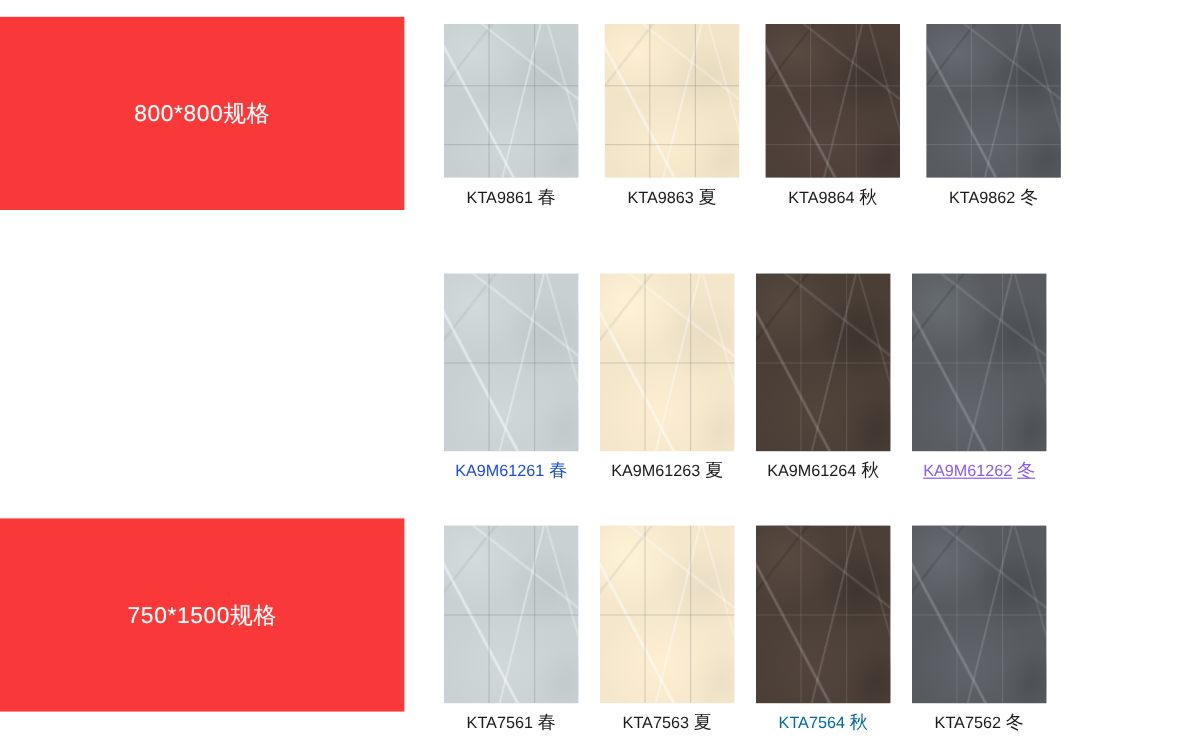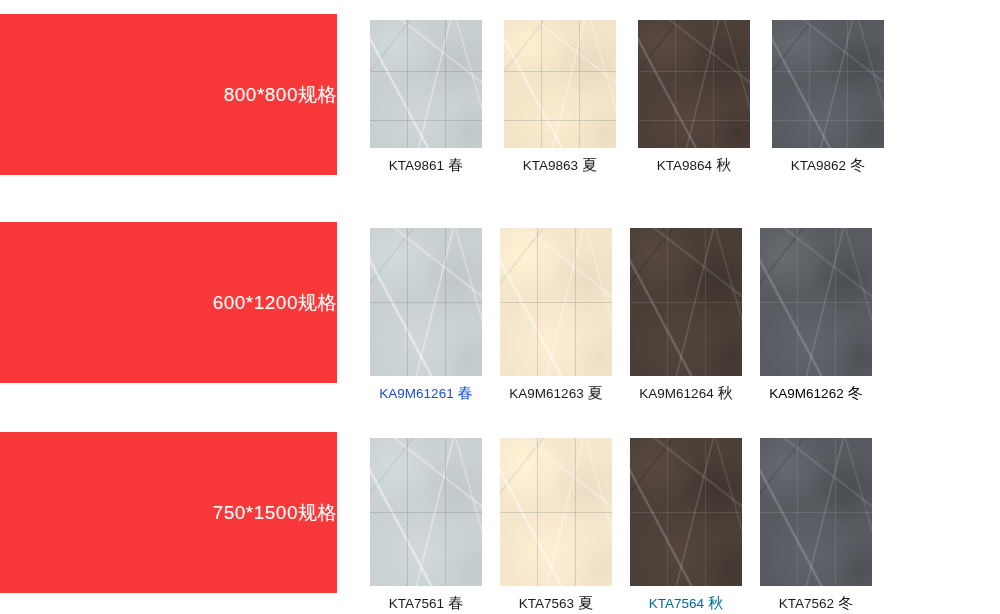--- a/index.html
+++ b/index.html
@@ -11,21 +11,21 @@
     position:relative;
   }
   .page{position:relative;width:1000px;height:614px;}
 
   
   .banner{
     position:absolute;
     left:0;
     display:flex;
     align-items:center;
-    justify-content:flex-end;
+    justify-content:center;
     color:#ffffff;
     font-size:19px;
     letter-spacing:.5px;
     box-sizing:border-box;
   }
   .banner .btxt{
     display:block;
     text-shadow:0 0 1px rgba(255,255,255,.35);
   }
   #banner-0{top:14px;  width:337px;height:161px;}
@@ -74,23 +74,20 @@
   .caption .season{font-size:15px;margin-left:4px;}
 </style>
 </head>
 <body style="background: rgb(255, 255, 255);">
 
 <div class="page">
 
   <div class="banner" id="banner-0" style="background: rgb(249, 57, 57); color: rgb(255, 255, 255);">
     <span class="btxt">800*800规格</span>
   </div>
-  <div class="banner" id="banner-1" style="background: rgb(249, 57, 57); color: rgb(255, 255, 255);">
-    <span class="btxt">600*1200规格</span>
-  </div>
   <div class="banner" id="banner-2" style="background: rgb(249, 57, 57); color: rgb(255, 255, 255);">
     <span class="btxt">750*1500规格</span>
   </div>
 
   <div class="row" id="row-0">
 
     <div class="product">
       <div class="swatch sq light" style="background: radial-gradient(60% 45% at 22% 18%, rgb(210, 217, 218) 0%, rgba(0, 0, 0, 0) 62%), radial-gradient(55% 40% at 78% 35%, rgb(191, 198, 199) 0%, rgba(0, 0, 0, 0) 60%), radial-gradient(70% 50% at 45% 78%, rgb(207, 214, 215) 0%, rgba(0, 0, 0, 0) 65%), radial-gradient(40% 30% at 88% 88%, rgb(193, 200, 201) 0%, rgba(0, 0, 0, 0) 62%), rgb(200, 207, 208);">
         <div class="veins" style="background: linear-gradient(62deg, rgba(0, 0, 0, 0) 31%, rgba(255, 255, 255, 0.62) 32.2%, rgba(0, 0, 0, 0) 33.4%), linear-gradient(104deg, rgba(0, 0, 0, 0) 55%, rgba(255, 255, 255, 0.48) 55.9%, rgba(0, 0, 0, 0) 57%), linear-gradient(38deg, rgba(0, 0, 0, 0) 70%, rgba(255, 255, 255, 0.4) 70.8%, rgba(0, 0, 0, 0) 72%), linear-gradient(128deg, rgba(0, 0, 0, 0) 18%, rgba(120, 130, 135, 0.16) 18.9%, rgba(0, 0, 0, 0) 20%), linear-gradient(74deg, rgba(0, 0, 0, 0) 82%, rgba(255, 255, 255, 0.38) 82.7%, rgba(0, 0, 0, 0) 84%); opacity: 0.9;"></div>
         <div class="grout">
@@ -183,21 +180,21 @@
 
     <div class="product">
       <div class="swatch pt dark" style="background: radial-gradient(60% 45% at 22% 18%, rgb(104, 109, 114) 0%, rgba(0, 0, 0, 0) 62%), radial-gradient(55% 40% at 78% 35%, rgb(74, 77, 81) 0%, rgba(0, 0, 0, 0) 60%), radial-gradient(70% 50% at 45% 78%, rgb(97, 101, 107) 0%, rgba(0, 0, 0, 0) 65%), radial-gradient(40% 30% at 88% 88%, rgb(77, 81, 85) 0%, rgba(0, 0, 0, 0) 62%), rgb(88, 92, 97);">
         <div class="veins" style="background: linear-gradient(62deg, rgba(0, 0, 0, 0) 31%, rgba(225, 225, 228, 0.3) 32.2%, rgba(0, 0, 0, 0) 33.4%), linear-gradient(104deg, rgba(0, 0, 0, 0) 55%, rgba(225, 225, 228, 0.22) 55.9%, rgba(0, 0, 0, 0) 57%), linear-gradient(38deg, rgba(0, 0, 0, 0) 70%, rgba(225, 225, 228, 0.18) 70.8%, rgba(0, 0, 0, 0) 72%), linear-gradient(128deg, rgba(0, 0, 0, 0) 18%, rgba(0, 0, 0, 0.16) 18.9%, rgba(0, 0, 0, 0) 20%), linear-gradient(74deg, rgba(0, 0, 0, 0) 82%, rgba(225, 225, 228, 0.16) 82.7%, rgba(0, 0, 0, 0) 84%); opacity: 0.85;"></div>
         <div class="grout">
             <i class="v" style="left:33.3%"></i>
             <i class="v" style="left:66.6%"></i>
             <i class="h" style="top:50%"></i>
           </div>
       </div>
-      <div class="caption" style="color: #000000;"><span>KA9M61262</span><span class="season">冬</span></div>
+      <div class="caption" style="color: #8b5cf6; text-decoration: underline;"><span>KA9M61262</span><span class="season">冬</span></div>
     </div>
   </div>
 
   <div class="row" id="row-2">
 
     <div class="product">
       <div class="swatch pt light" style="background: radial-gradient(60% 45% at 22% 18%, rgb(212, 219, 221) 0%, rgba(0, 0, 0, 0) 62%), radial-gradient(55% 40% at 78% 35%, rgb(193, 200, 201) 0%, rgba(0, 0, 0, 0) 60%), radial-gradient(70% 50% at 45% 78%, rgb(209, 216, 217) 0%, rgba(0, 0, 0, 0) 65%), radial-gradient(40% 30% at 88% 88%, rgb(195, 202, 203) 0%, rgba(0, 0, 0, 0) 62%), rgb(202, 209, 210);">
         <div class="veins" style="background: linear-gradient(62deg, rgba(0, 0, 0, 0) 31%, rgba(255, 255, 255, 0.62) 32.2%, rgba(0, 0, 0, 0) 33.4%), linear-gradient(104deg, rgba(0, 0, 0, 0) 55%, rgba(255, 255, 255, 0.48) 55.9%, rgba(0, 0, 0, 0) 57%), linear-gradient(38deg, rgba(0, 0, 0, 0) 70%, rgba(255, 255, 255, 0.4) 70.8%, rgba(0, 0, 0, 0) 72%), linear-gradient(128deg, rgba(0, 0, 0, 0) 18%, rgba(120, 130, 135, 0.16) 18.9%, rgba(0, 0, 0, 0) 20%), linear-gradient(74deg, rgba(0, 0, 0, 0) 82%, rgba(255, 255, 255, 0.38) 82.7%, rgba(0, 0, 0, 0) 84%); opacity: 0.9;"></div>
         <div class="grout">
             <i class="v" style="left:33.3%"></i>

